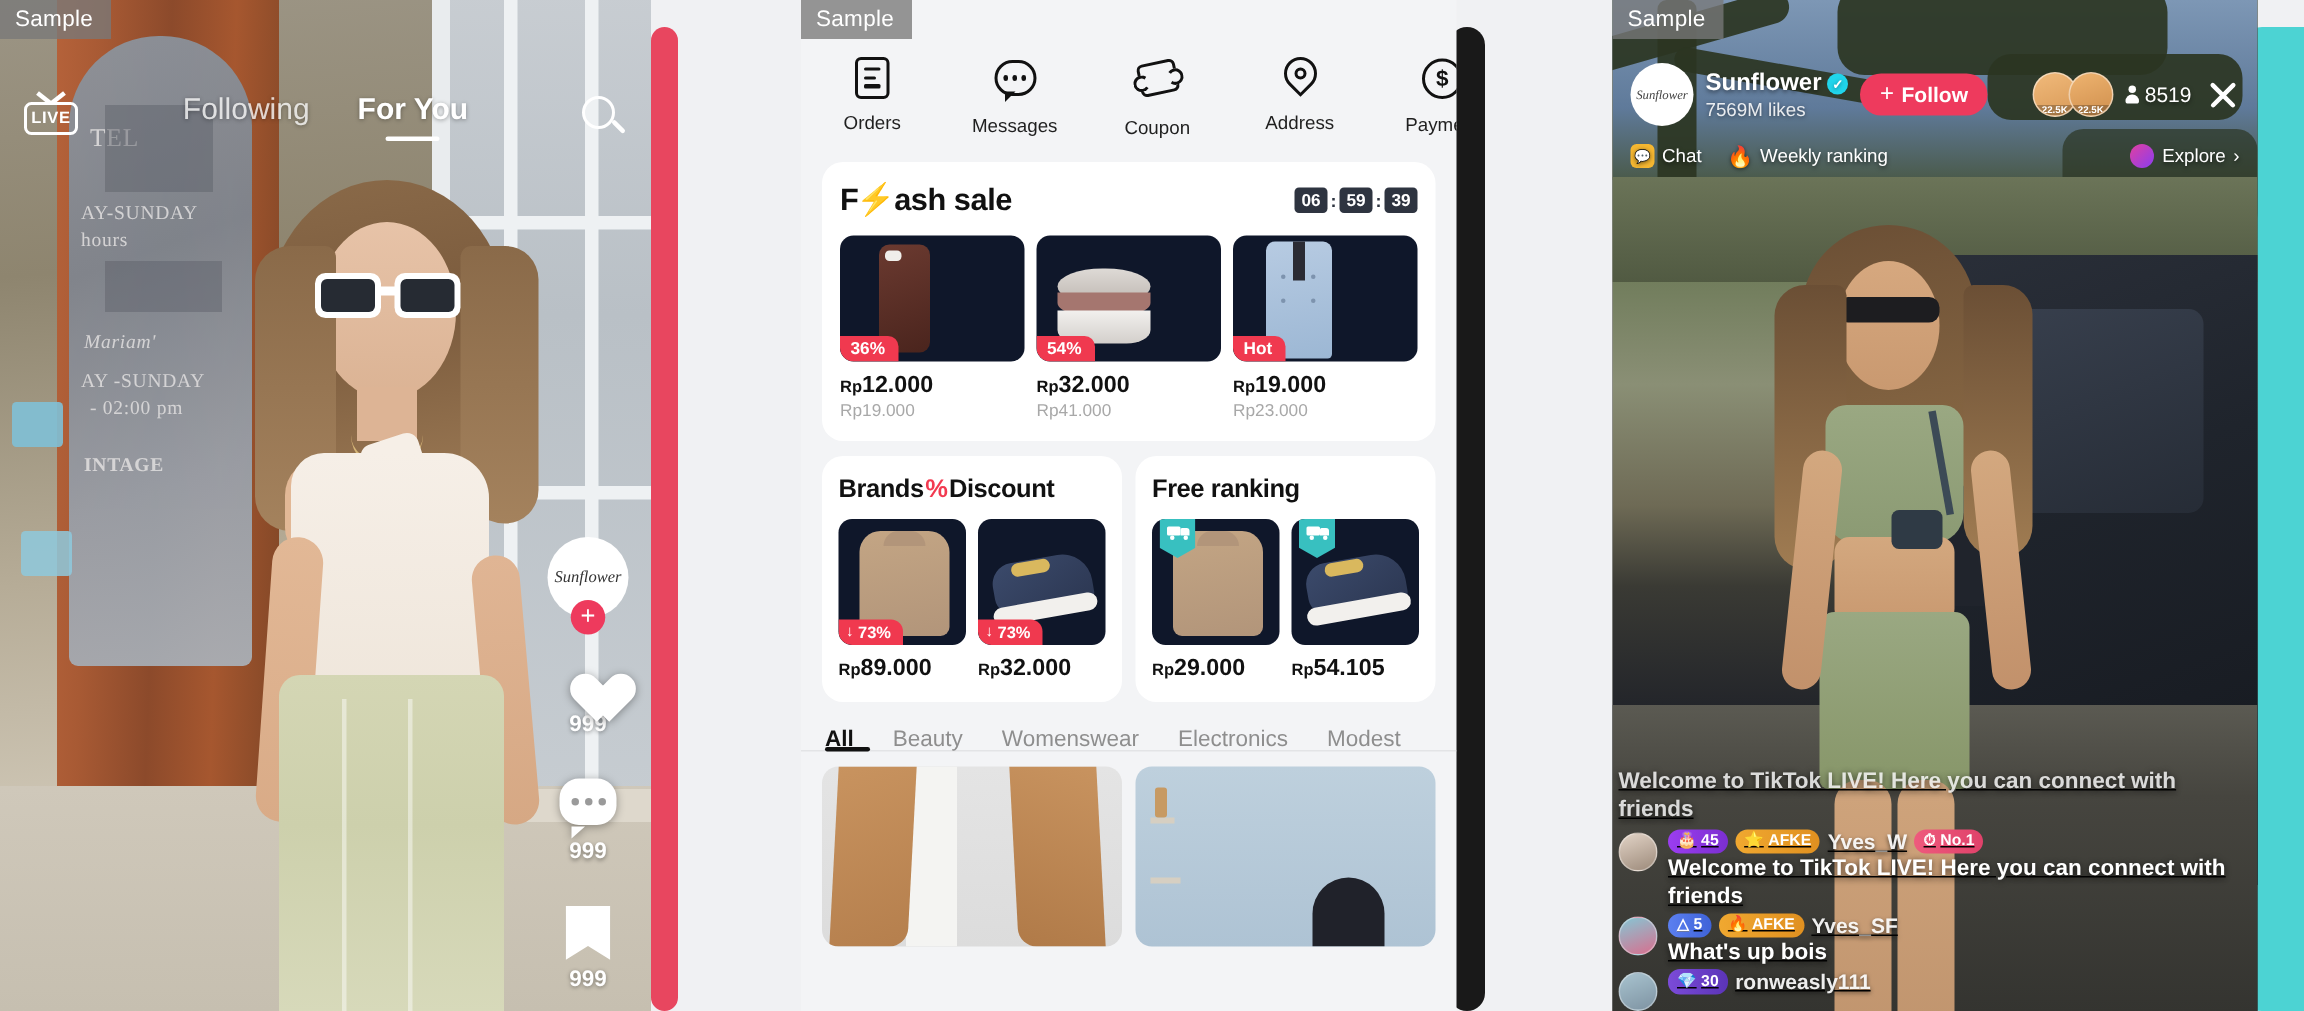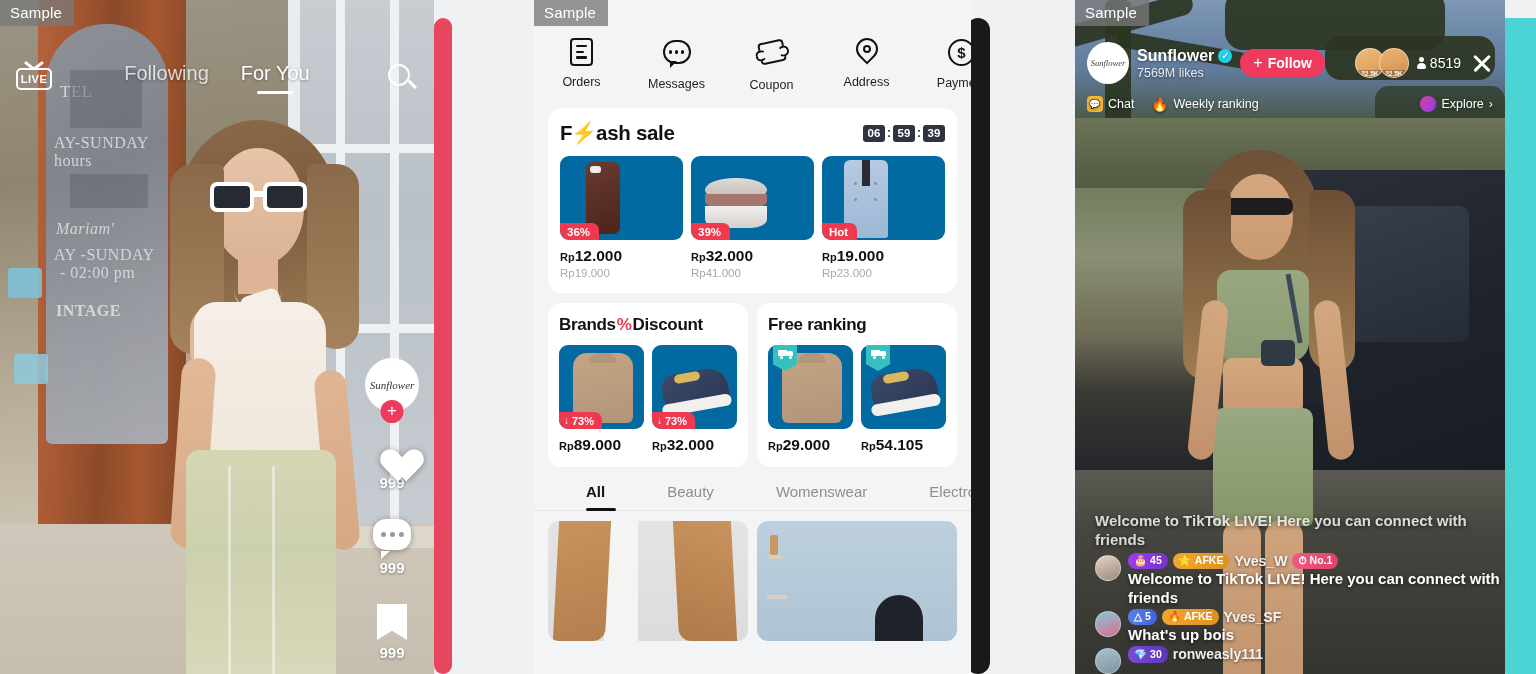--- a/index.html
+++ b/index.html
@@ -28,21 +28,21 @@
   }
   #p1-pink { left: 434px; top: 18px; width: 18px; height: 656px; background: #e8465f; z-index: 10; }
   .p1-photo { position: absolute; inset: 0; }
   .p1-wall { position: absolute; left: 0; top: 0; width: 100%; height: 100%;
     background: linear-gradient(100deg,#bdb5a4 0%,#b5ac99 12%,#6b6253 13%,#5d5446 30%,#8d8472 34%,#a89e8a 52%,#9b9versión 53%,#b9b0a0 70%,#cdc6b7 100%); }
   .p1-door { position: absolute; left: 38px; top: -10px; width: 148px; height: 690px;
     background: linear-gradient(92deg,#b5623a 0%,#a85a34 18%,#8c4a2b 45%,#a6572f 70%,#7d4526 100%); }
   .p1-glass { position: absolute; left: 46px; top: 24px; width: 122px; height: 420px;
     background: linear-gradient(160deg,#8d96a0 0%,#7e8893 35%,#99a2ac 70%,#aab2ba 100%);
     border-radius: 60px 60px 6px 6px; opacity: .92; }
-  .p1-glasstext { position:absolute; color:#e8ecef; font-size:16px; letter-spacing:.5px; opacity:.85; font-family:"Liberation Serif",serif; }
+  .p1-glasstext { position:absolute; color:#e8ecef; font-size:13px; letter-spacing:.5px; opacity:.85; font-family:"Liberation Serif",serif; }
   .p1-window { position: absolute; left: 290px; top: -6px; width: 150px; height: 540px;
     background: linear-gradient(180deg,#c8cdd2 0%,#b9c0c6 40%,#c6ccd1 100%); }
   .p1-mullion-v { position: absolute; background: #eef1f3; width: 9px; top: 0; bottom: 0; }
   .p1-mullion-h { position: absolute; background: #eef1f3; height: 9px; left: 0; right: 0; }
   .p1-frame-l { position: absolute; left: 288px; top: -6px; width: 12px; height: 546px; background: #e9ecee; }
   .p1-floor { position: absolute; left: 0; bottom: 0; width: 100%; height: 150px;
     background: linear-gradient(180deg,#cfc8ba 0%,#c6bfb0 100%); }
   .p1-skirt { position: absolute; left: 186px; bottom: 126px; width: 260px; height: 22px; background: #ded8cc; }
 
   
@@ -85,21 +85,21 @@
   .live-box { position: absolute; left: 2px; top: 10px; width: 36px; height: 22px;
     border: 2.5px solid #fff; border-radius: 5px; display: flex; align-items: center; justify-content: center;
     font-size: 11px; font-weight: bold; letter-spacing: .5px; }
   .live-ant { position: absolute; left: 11px; top: 2px; width: 18px; height: 10px; }
   .live-ant:before, .live-ant:after { content: ""; position: absolute; width: 11px; height: 2.5px; background: #fff; top: 4px; }
   .live-ant:before { left: -1px; transform: rotate(38deg); }
   .live-ant:after { right: -1px; transform: rotate(-38deg); }
   .nav-tabs { position: absolute; left: 0; right: 0; display: flex; justify-content: center;
     gap: 32px; align-items: center; }
   .nav-tab { color: rgba(255,255,255,.78); font-size: 20px; position: relative; padding-bottom: 9px; text-shadow: 0 1px 3px rgba(0,0,0,.35); }
-  .nav-tab.active { color: #fff; font-weight: normal; }
+  .nav-tab.active { color: #fff; font-weight: bold; }
   .nav-tab.active:after { content: ""; position: absolute; left: 50%; transform: translateX(-50%);
     bottom: 0; width: 36px; height: 3px; background: #fff; border-radius: 2px; }
   .p1-search { position: absolute; right: 16px; top: 8px; width: 30px; height: 30px; }
   .p1-search .c { position: absolute; left: 0; top: 0; width: 22px; height: 22px;
     border: 2.5px solid #fff; border-radius: 50%; }
   .p1-search .h { position: absolute; left: 19px; top: 19px; width: 11px; height: 2.5px;
     background: #fff; transform: rotate(45deg); border-radius: 2px; }
 
   
   .p1-rail { position: absolute; right: 12px; top: 358px; width: 60px; z-index: 30; text-align: center; }
@@ -186,21 +186,21 @@
   .card { background: #fff; border-radius: 14px; margin: 6px 14px 0; padding: 13px 12px 14px; }
   .card-head { display: flex; align-items: center; justify-content: space-between; margin-bottom: 11px; }
   .flash-title { font-size: 20.5px; font-weight: bold; color: #111; letter-spacing: -.3px; display: flex; align-items: center; }
   .bolt { color: #f23a50; display: inline-block; font-size: 21px; margin: 0 -1px; }
   .timer { display: flex; align-items: center; gap: 2px; }
   .tchip { background: #2e3440; color: #fff; font-size: 11.5px; font-weight: bold;
     padding: 2.5px 4px; border-radius: 3px; min-width: 22px; text-align: center; }
   .tsep { color: #2e3440; font-weight: bold; font-size: 12px; }
   .prods { display: flex; gap: 8px; }
   .prod { flex: 1; }
-  .thumb { position: relative; height: 84px; background: #0369a1; border-radius: 9px; overflow: hidden; }
+  .thumb { position: relative; height: 84px; background: #0f172a; border-radius: 9px; overflow: hidden; }
   .badge { position: absolute; left: 0; bottom: 0; background: #f0394f; color: #fff;
     font-size: 11.5px; font-weight: bold; padding: 2.5px 9px 2.5px 7px; border-radius: 0 7px 0 9px; }
   .price { font-size: 15.5px; font-weight: bold; color: #111; margin-top: 7px; }
   .price small { font-size: 11px; font-weight: bold; }
   .oldprice { font-size: 11.5px; color: #a8a8a8; margin-top: 2px; }
 
   .row2 { display: flex; gap: 9px; margin: 10px 14px 0; }
   .card2 { flex: 1; background: #fff; border-radius: 14px; padding: 12px 11px 13px; }
   .c2title { font-size: 17px; font-weight: bold; color: #111; margin-bottom: 10px; letter-spacing: -.3px; display: flex; align-items: center; gap: 1px; }
   .pct { color: #f23a50; }
@@ -211,21 +211,21 @@
   .shipbadge { position: absolute; left: 5px; top: 0; width: 24px; height: 26px; background: #38c0c0;
     clip-path: polygon(0 0,100% 0,100% 74%,50% 100%,0 74%); display: flex; align-items: flex-start;
     justify-content: center; padding-top: 5px; }
   .truck { width: 15px; height: 9px; position: relative; }
   .truck .cab { position: absolute; right: 0; top: 1px; width: 6px; height: 5px; background: #fff; border-radius: 1px 2px 0 0; }
   .truck .box { position: absolute; left: 0; top: 0; width: 9px; height: 6px; background: #fff; border-radius: 1px; }
   .truck .w { position: absolute; bottom: 0; width: 3px; height: 3px; border-radius: 50%; background: #fff; }
   .truck .w1 { left: 2px; } .truck .w2 { right: 1px; }
 
   .cats { display: flex; gap: 26px; padding: 16px 16px 0; align-items: center; }
-  .cat { font-size: 15px; color: #8e8e8e; position: relative; padding-bottom: 11px; white-space: nowrap; margin-left: 36px; }
+  .cat { font-size: 15px; color: #8e8e8e; position: relative; padding-bottom: 0; white-space: nowrap; }
   .cat.active { color: #111; font-weight: bold; }
   .cat.active:after { content: ""; position: absolute; left: 0; bottom: 0; width: 30px; height: 3px;
     background: #111; border-radius: 2px; }
   .catline { height: 1px; background: #e3e4e6; margin-top: -1px; }
   .feed { display: flex; gap: 9px; padding: 10px 14px 0; }
   .feed-card { flex: 1; height: 120px; border-radius: 11px; overflow: hidden; position: relative; }
   .fc-coat { background: linear-gradient(180deg,#e4e4e4 0%,#dcdcdc 100%); }
   .fc-blue { background: linear-gradient(180deg,#bed0dd 0%,#aec3d4 100%); }
   .coat-l { position: absolute; left: 8px; top: 0; width: 52px; height: 120px;
     background: linear-gradient(160deg,#c8935f,#b57f4d); border-radius: 0 0 12px 0; transform: skewX(-3deg); }
@@ -317,21 +317,21 @@
     width: 22px; height: 2.6px; background: #fff; border-radius: 2px; }
   .close-x:before { transform: rotate(45deg); } .close-x:after { transform: rotate(-45deg); }
   .p3-row2 { display: flex; align-items: center; gap: 8px; margin-top: 12px; }
   .pill { display: flex; align-items: center; gap: 5px; color: #fff; font-size: 12.5px; text-shadow: 0 1px 3px rgba(0,0,0,.55); }
   .dot-ico { width: 16px; height: 16px; border-radius: 4px; display: flex; align-items: center; justify-content: center; font-size: 9px; }
   .chat-i { background: #f5b731; }
   .rank-i { background: transparent; font-size: 14px; }
   .explore-i { background: linear-gradient(135deg,#e040a0,#8b3df0); border-radius: 50%; }
 
   
-  .p3-chat { position: absolute; left: 20px; bottom: 0; width: 406px; z-index: 30; }
+  .p3-chat { position: absolute; left: 4px; bottom: 0; width: 406px; z-index: 30; text-decoration: underline; }
   .chat-msg { margin-bottom: 3px; color: #fff; font-size: 15px; line-height: 1.25;
     text-shadow: 0 1px 4px rgba(0,0,0,.7); font-weight: bold; }
   .chat-top { color: rgba(255,255,255,.82); font-weight: bold; }
   .chat-row { display: flex; align-items: flex-start; gap: 7px; margin-bottom: 1px; }
   .chat-av { width: 26px; height: 26px; border-radius: 50%; flex: 0 0 26px; margin-top: 2px;
     border: 1px solid rgba(255,255,255,.35); }
   .ca1 { background: linear-gradient(160deg,#e2d3c6,#9d8b7b); }
   .ca2 { background: linear-gradient(160deg,#86c6d4,#d86f8e); }
   .ca3 { background: linear-gradient(160deg,#a8c3cf,#7e93a2); }
   .chat-body { min-width: 0; flex: 1; }
@@ -524,21 +524,21 @@
             </div>
             <div class="price"><small>Rp</small><span>12.000</span></div>
             <div class="oldprice">Rp19.000</div>
           </div>
 
           <div class="prod">
             <div class="thumb">
               <div style="position:absolute;left:14px;top:22px;width:62px;height:24px;background:linear-gradient(180deg,#dedad6,#bdb6b0);border-radius:30px/12px;"></div>
               <div style="position:absolute;left:14px;top:38px;width:62px;height:14px;background:#a5766f;border-radius:0 0 14px 14px/0 0 7px 7px;"></div>
               <div style="position:absolute;left:14px;top:50px;width:62px;height:22px;background:linear-gradient(180deg,#f2f0ee,#d3cfcb);border-radius:0 0 16px 16px/0 0 9px 9px;"></div>
-              <div class="badge">39%</div>
+              <div class="badge">54%</div>
             </div>
             <div class="price"><small>Rp</small><span>32.000</span></div>
             <div class="oldprice">Rp41.000</div>
           </div>
 
           <div class="prod">
             <div class="thumb">
               <div style="position:absolute;left:22px;top:4px;width:44px;height:78px;background:linear-gradient(170deg,#b7cbe2,#9cb7d4);border-radius:6px 6px 3px 3px;"></div>
               <div style="position:absolute;left:40px;top:4px;width:8px;height:26px;background:#2b2b33;"></div>
               <div style="position:absolute;left:32px;top:26px;width:3px;height:3px;background:#7d93ae;border-radius:50%;"></div>

